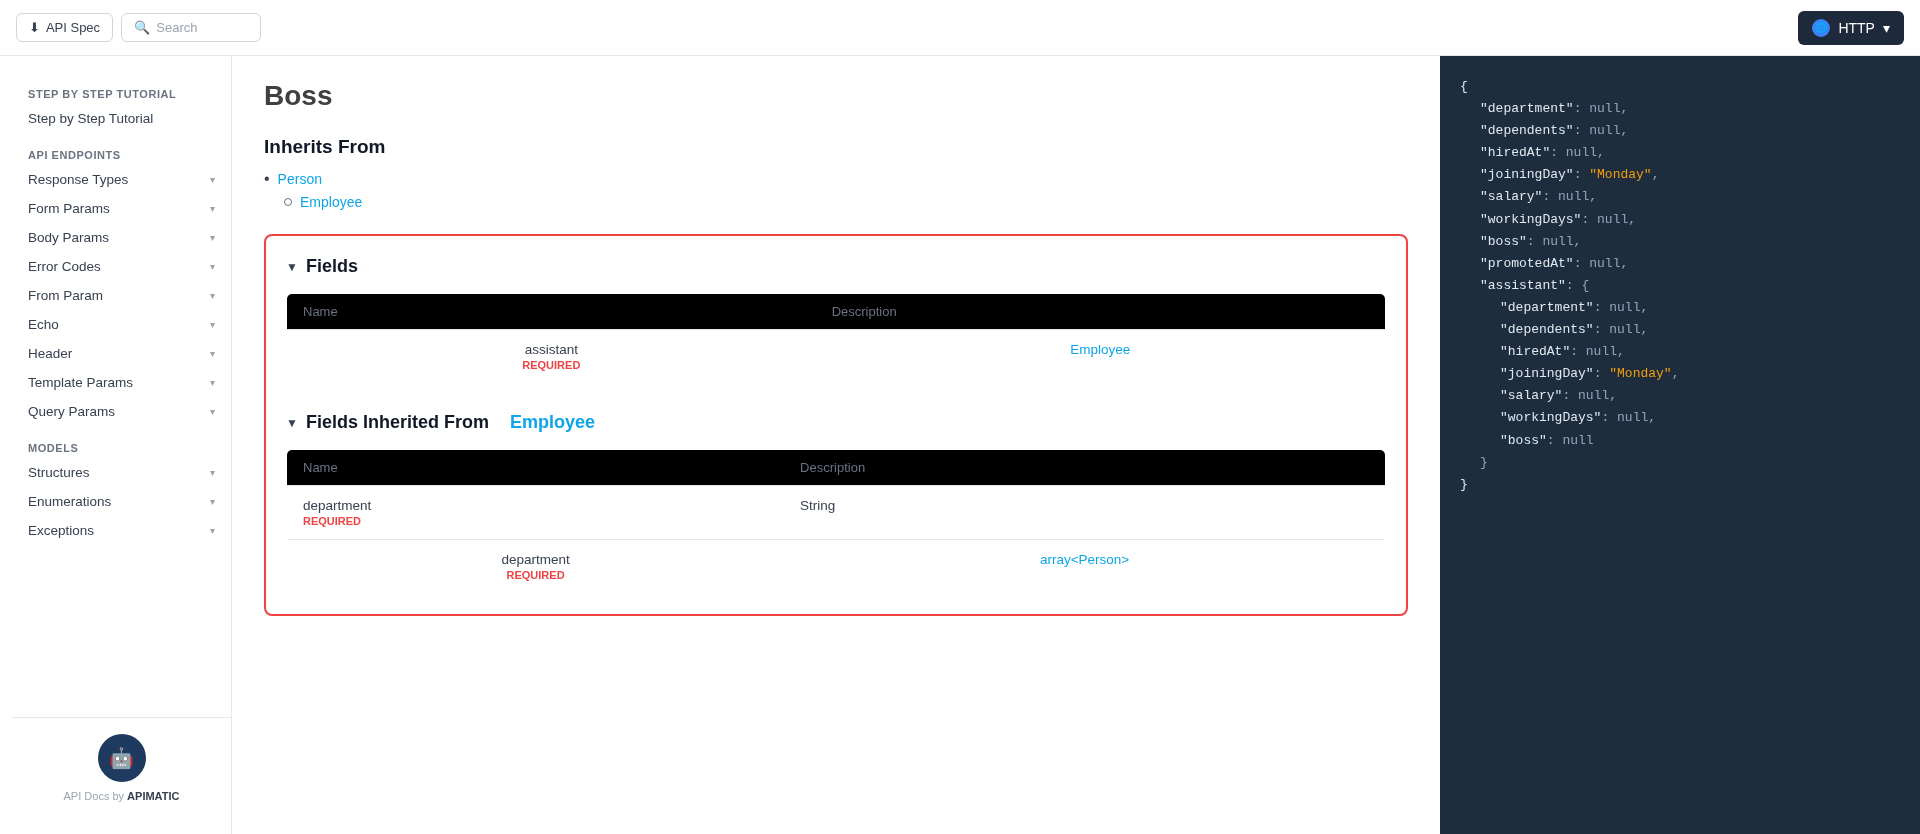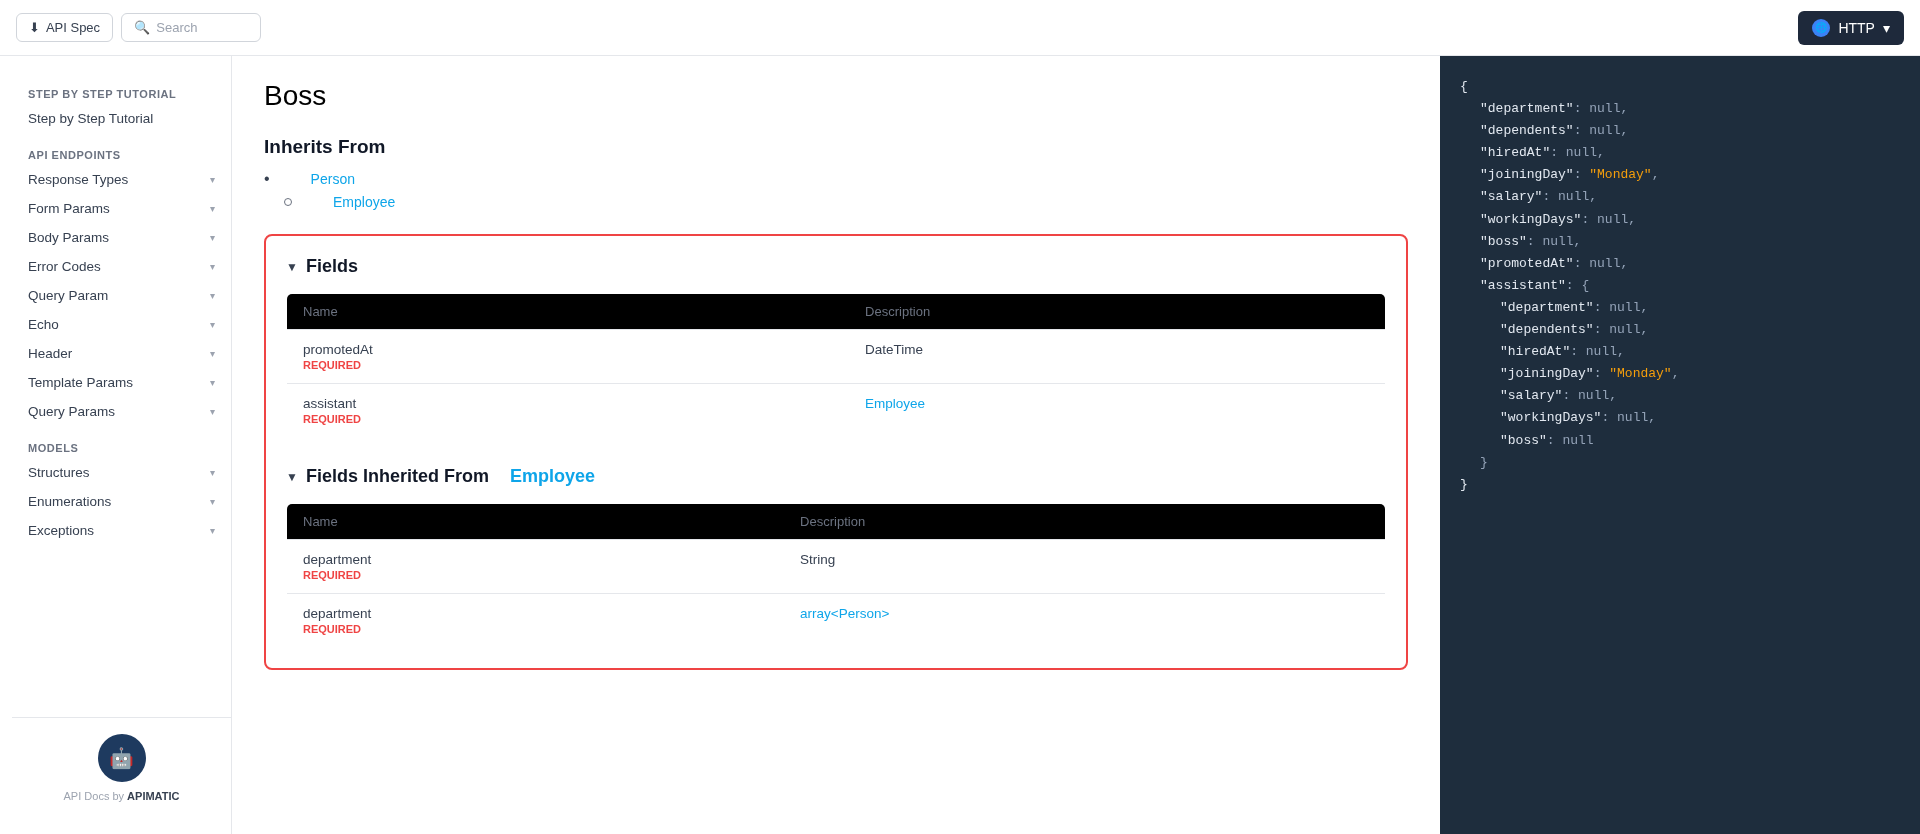--- a/index.html
+++ b/index.html
@@ -62,29 +62,29 @@
       margin: 0 auto 8px; font-size: 20px;
     }
     .sidebar-footer .powered-by { font-size: 11px; color: #9ca3af; }
     .sidebar-footer .powered-by strong { color: #374151; }
 
     
     .content-area {
       flex: 1; overflow-y: auto; padding: 24px 32px;
       background: #fff;
     }
-    .page-title { font-size: 28px; font-weight: 400; color: #000000; margin-bottom: 24px; }
+    .page-title { font-size: 28px; font-weight: 700; color: #404040; margin-bottom: 24px; }
 
     .inherits-section { margin-bottom: 24px; }
     .inherits-title { font-size: 19px; font-weight: 600; color: #111827; margin-bottom: 12px; }
     .inherits-list { list-style: none; padding: 0; }
     .inherits-list li { display: flex; align-items: center; gap: 8px; margin-bottom: 6px; font-size: 14px; }
     .inherits-list li .bullet { color: #374151; font-size: 16px; }
     .inherits-list li .circle { width: 8px; height: 8px; border-radius: 50%; border: 1.5px solid #6b7280; display: inline-block; }
-    .inherits-list li a { color: #0ea5e9; text-decoration: none; margin-left: 33px; }
+    .inherits-list li a { color: #0ea5e9; text-decoration: none; }
     .inherits-list .nested { padding-left: 20px; }
 
     
     .fields-section {
       border: 2px solid #ef4444; border-radius: 8px;
       padding: 20px; margin-bottom: 0;
     }
     .section-heading {
       display: flex; align-items: center; gap: 8px;
       font-size: 18px; font-weight: 600; color: #111827; margin-bottom: 16px;
@@ -93,21 +93,21 @@
     .section-heading .link { color: #0ea5e9; }
 
     
     .fields-table { width: 100%; border-collapse: collapse; border: 1px solid #e5e7eb; border-radius: 6px; overflow: hidden; }
     .fields-table thead th {
       background: #000000; padding: 10px 16px; text-align: left;
       font-size: 13px; color: #6b7280; font-weight: 500;
       border-bottom: 1px solid #e5e7eb;
     }
     .fields-table tbody td { padding: 12px 16px; font-size: 13.5px; vertical-align: top; border-bottom: 1px solid #e5e7eb; }
-    .fields-table tbody tr:last-child td { border-bottom: none; }
+    .fields-table tbody tr:last-child td { border-bottom: none; text-align: center; }
     .field-name { color: #374151; font-weight: 500; }
     .field-required { color: #ef4444; font-size: 11px; font-weight: 600; text-transform: uppercase; margin-top: 2px; }
     .field-desc { color: #374151; }
     .field-desc.link { color: #0ea5e9; cursor: pointer; }
 
     
     .right-panel {
       width: 480px; flex-shrink: 0; background: #1e2d3d;
       overflow-y: auto; padding: 20px; font-family: 'Courier New', monospace;
       font-size: 13px; line-height: 1.7;
@@ -161,21 +161,21 @@
     </div>
     <div class="sidebar-item">
       <span>Body Params</span>
       <span class="chevron">▾</span>
     </div>
     <div class="sidebar-item">
       <span>Error Codes</span>
       <span class="chevron">▾</span>
     </div>
     <div class="sidebar-item">
-      <span>Query Param</span>
+      <span>From Param</span>
       <span class="chevron">▾</span>
     </div>
     <div class="sidebar-item">
       <span>Echo</span>
       <span class="chevron">▾</span>
     </div>
     <div class="sidebar-item">
       <span>Header</span>
       <span class="chevron">▾</span>
     </div>
@@ -236,29 +236,20 @@
         <span>Fields</span>
       </div>
       <table class="fields-table">
         <thead>
           <tr>
             <th>Name</th>
             <th>Description</th>
           </tr>
         </thead>
         <tbody>
-          <tr>
-            <td>
-              <div class="field-name">promotedAt</div>
-              <div class="field-required">REQUIRED</div>
-            </td>
-            <td>
-              <span class="field-desc">DateTime</span>
-            </td>
-          </tr>
           <tr>
             <td>
               <div class="field-name">assistant</div>
               <div class="field-required">REQUIRED</div>
             </td>
             <td>
               <span class="field-desc link">Employee</span>
             </td>
           </tr>
         </tbody>

